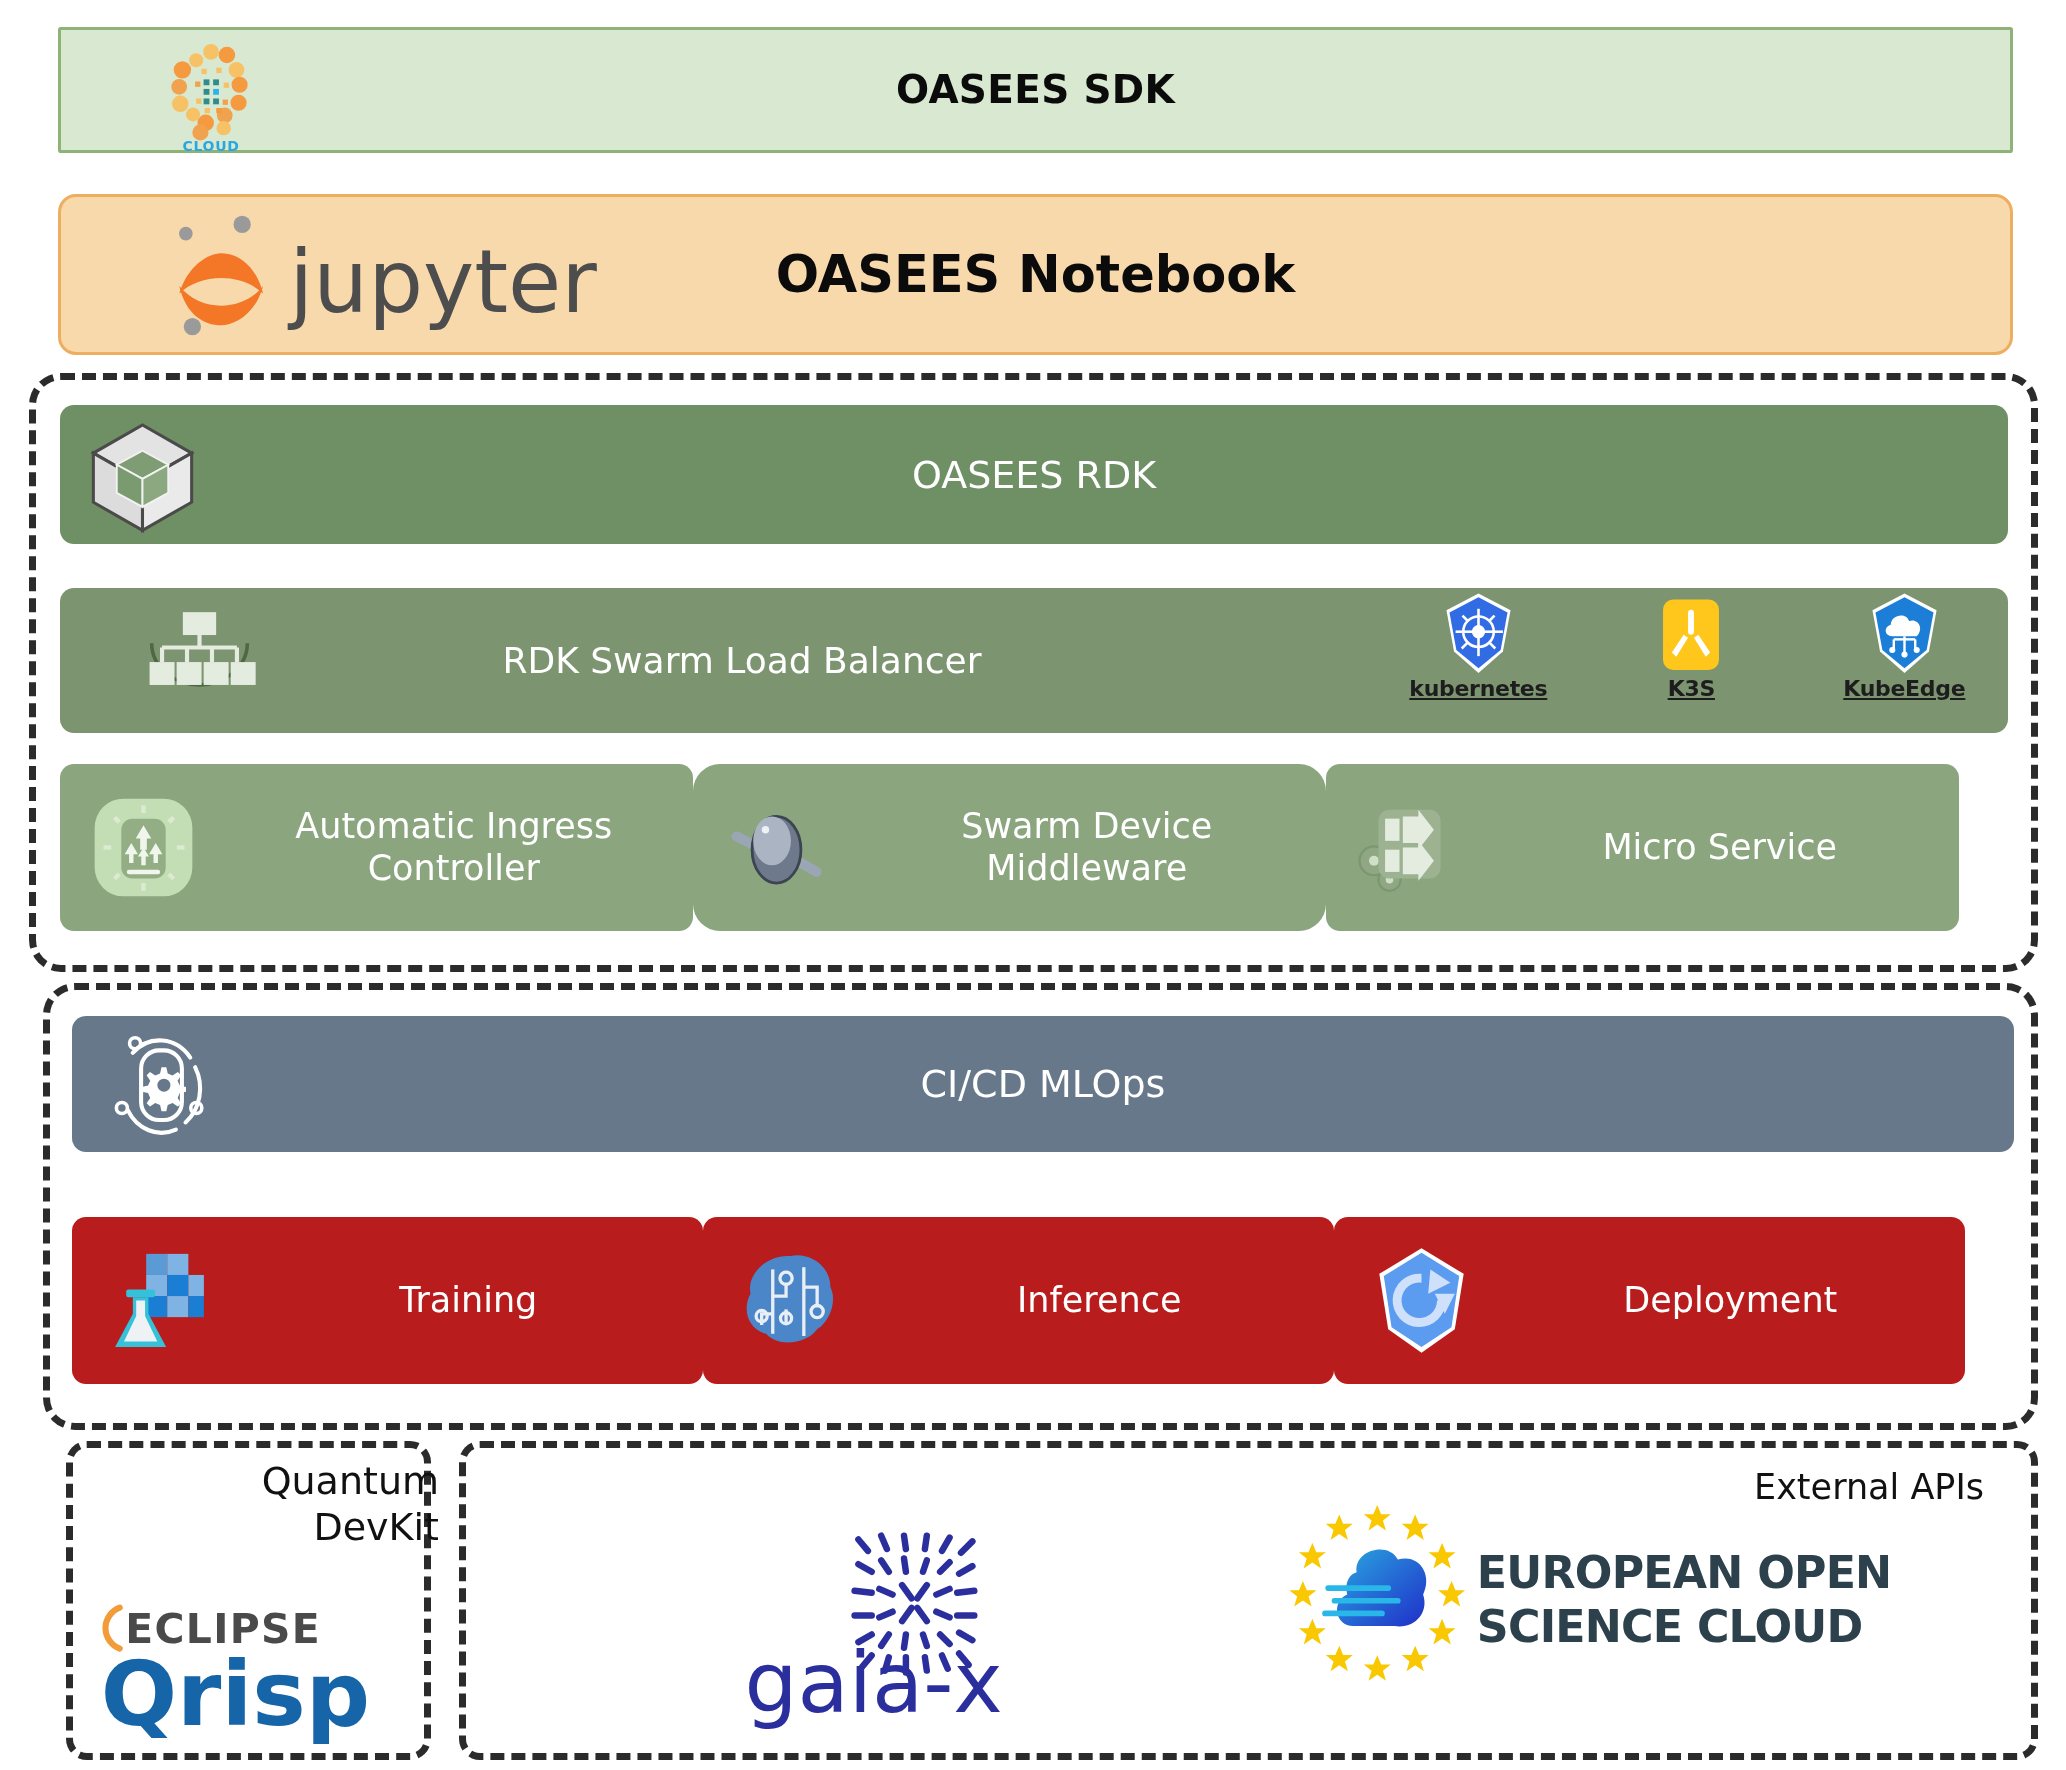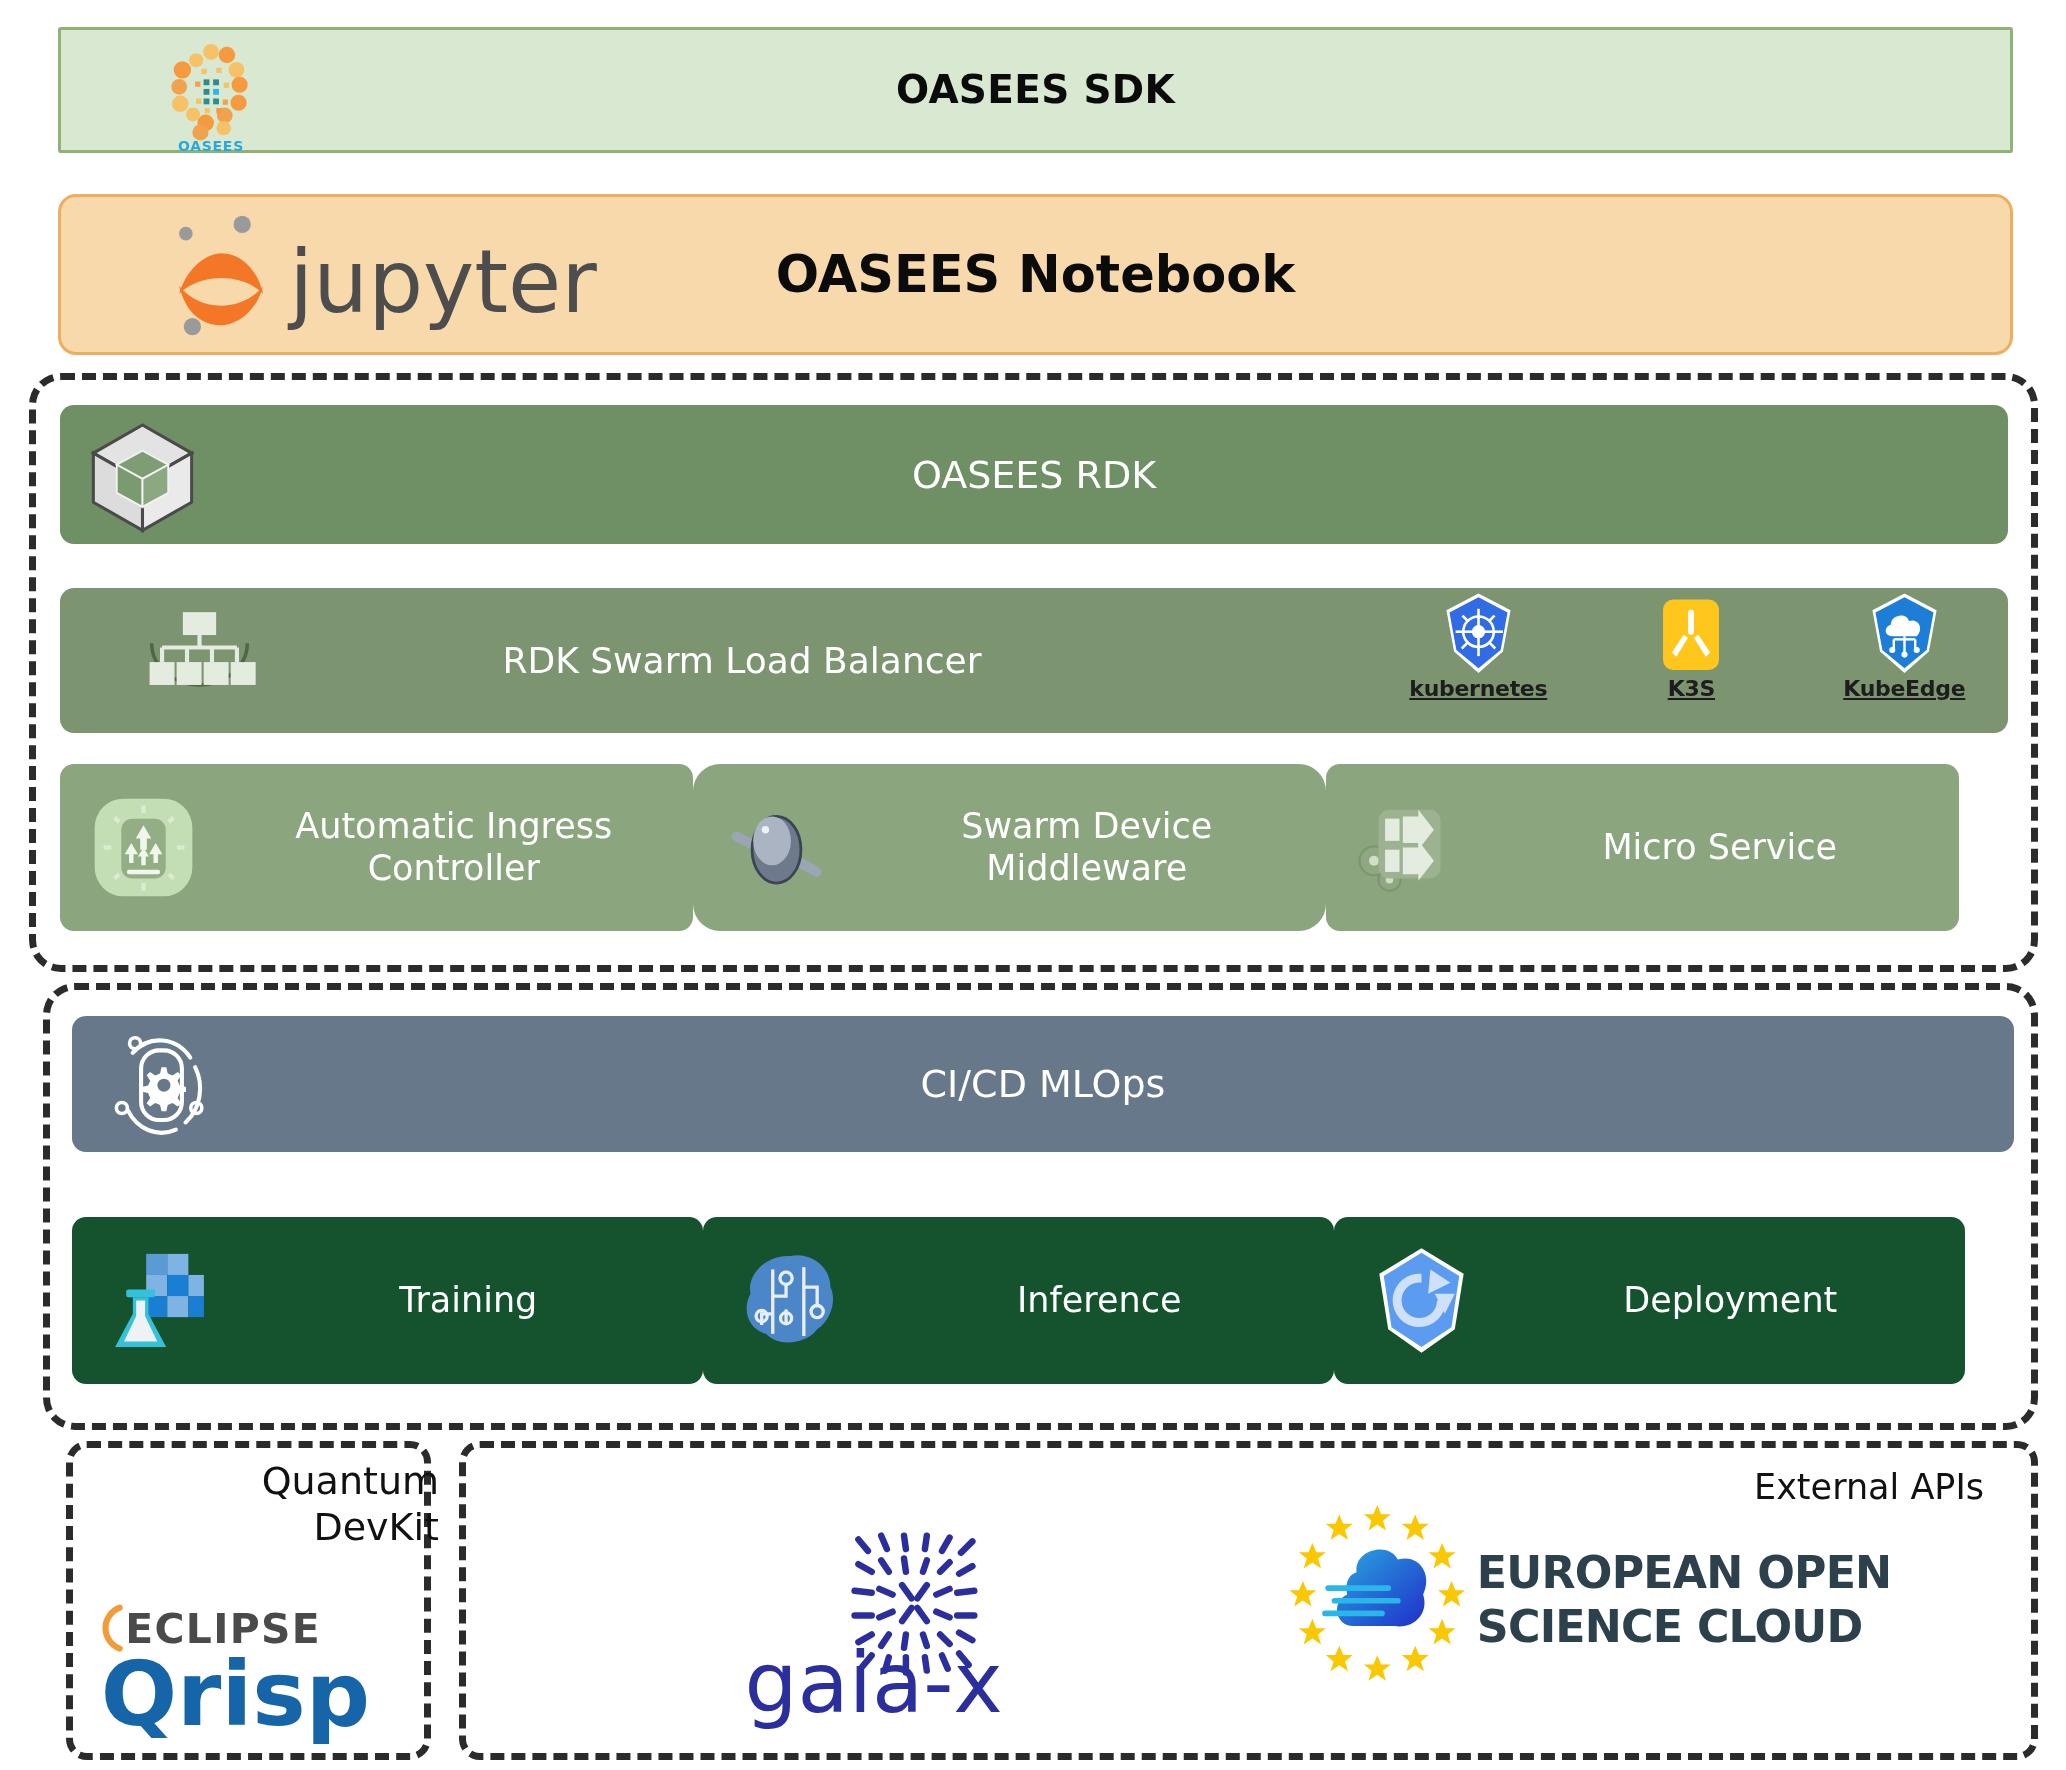--- a/index.html
+++ b/index.html
@@ -92,21 +92,21 @@
   .mlops-main{
     position:absolute;left:72px;top:1016px;width:1942px;height:136px;
     background:#66788a;border-radius:14px;
   }
   .mlops-main .label{
     position:absolute;inset:0;display:flex;align-items:center;justify-content:center;
     font-size:38px;color:#ffffff;
   }
   .mlops-main .cicdicon{position:absolute;left:28px;top:8.4px;width:123px;height:120px;}
   .mlops-tiles{left:72px;top:1217px;width:1942px;}
-  .mlops-tiles .tile{background:#14532d;}
+  .mlops-tiles .tile{background:#b91c1c;}
 
   
   .q-title{
     position:absolute;left:74px;top:1459px;width:365px;
     text-align:right;font-size:38px;color:#111;line-height:1.2;
   }
   .q-logo{position:absolute;left:87px;top:1587px;width:327px;height:153px;}
   .ext-title{
     position:absolute;right:82px;top:1467px;font-size:35px;color:#111;
   }
@@ -147,21 +147,21 @@
           <rect x="44" y="67" width="5" height="5" fill="#f6c265"></rect>
           <rect x="55" y="67" width="5" height="5" fill="#f59a3e"></rect>
           <rect x="43" y="40" width="5.5" height="5.5" fill="#2f8c8c"></rect>
           <rect x="52" y="40" width="5.5" height="5.5" fill="#2f8c8c"></rect>
           <rect x="43" y="49" width="5.5" height="5.5" fill="#2f8c8c"></rect>
           <rect x="52" y="49" width="5.5" height="5.5" fill="#29b6e8"></rect>
           <rect x="43" y="58" width="5.5" height="5.5" fill="#2f8c8c"></rect>
           <rect x="52" y="58" width="5.5" height="5.5" fill="#2f8c8c"></rect>
         </g>
       </svg>
-      <div style="text-align:center;font-size:14px;font-weight:bold;color:#29a8e0;letter-spacing:0.7px;margin-top:-4.2px;">OASEES</div>
+      <div style="text-align:center;font-size:14px;font-weight:bold;color:#29a8e0;letter-spacing:0.7px;margin-top:-4.2px;">CLOUD</div>
     </div>
     <div class="title">OASEES SDK</div>
   </div>
 
   <div class="jup">
     <div class="jlogo">
       <svg viewBox="0 0 280 100" width="376" height="131">
         <g fill="#9a9a9a">
           <circle cx="33" cy="18" r="5.2"></circle>
           <circle cx="76" cy="11" r="6.6"></circle>

